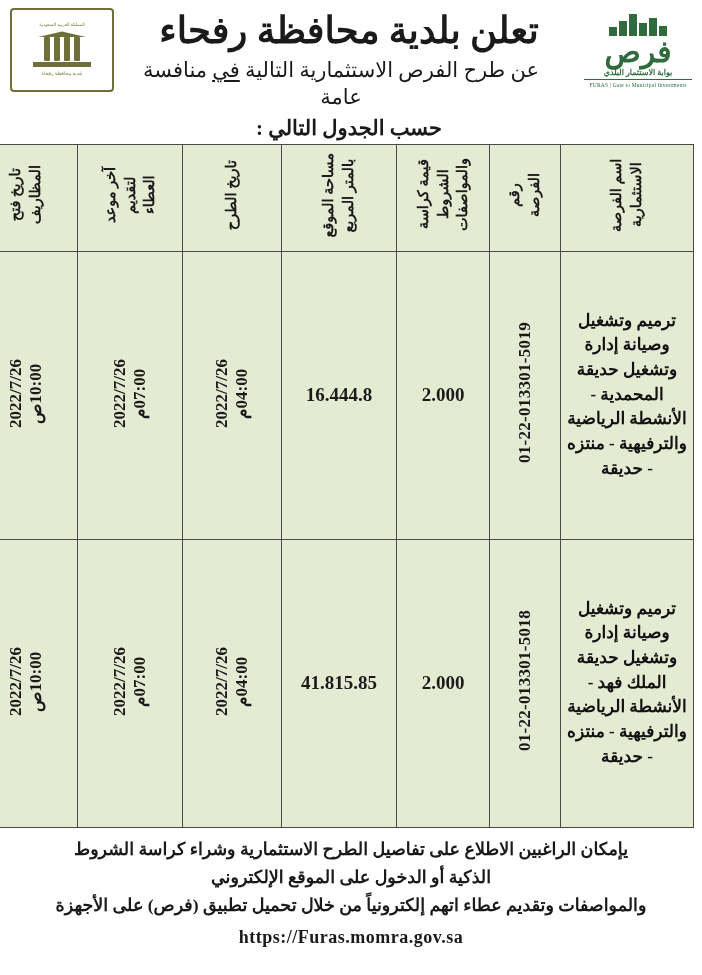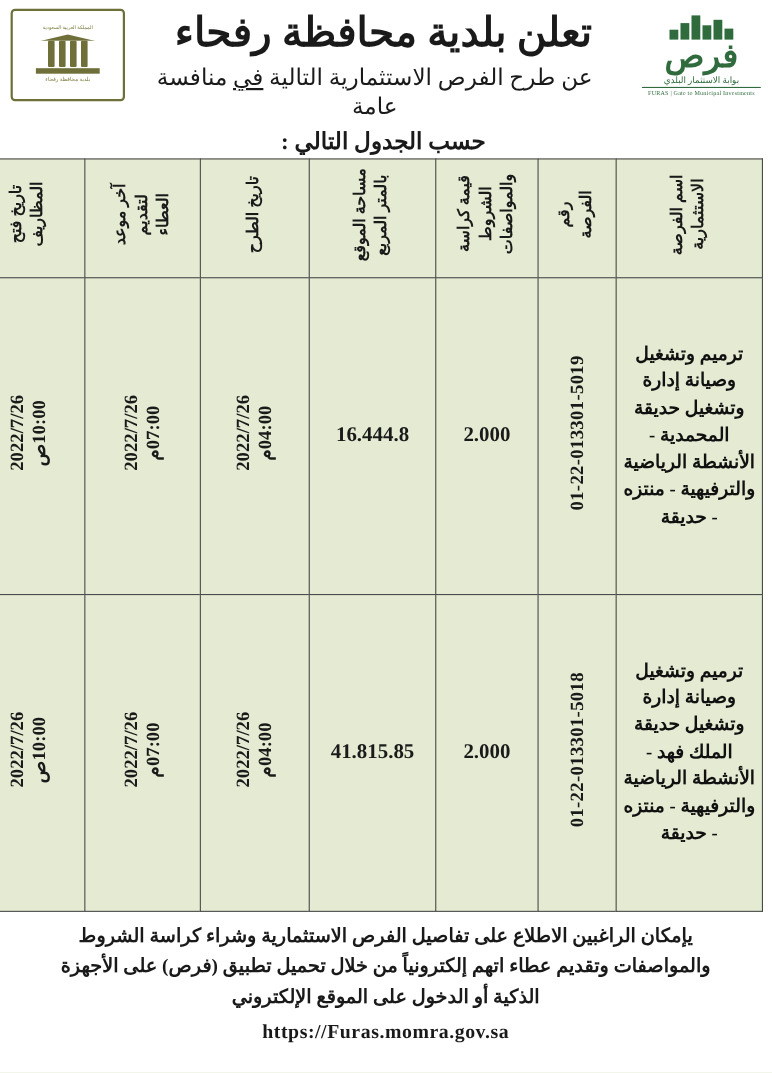--- a/index.html
+++ b/index.html
@@ -169,20 +169,21 @@
     font-weight: bold;
     line-height: 1;
     margin-top: 1px;
     color: #2f6b3c;
   }
   .furas-ar {
     font-size: 8px;
     color: #2f6b3c;
     letter-spacing: 1px;
     margin-top: 1px;
+    font-weight: bold;
   }
   .furas-en {
     font-size: 5.5px;
     color: #2f6b3c;
     letter-spacing: .2px;
     margin-top: 2px;
     border-top: 1px solid #2f6b3c;
     padding-top: 2px;
   }
 
@@ -385,19 +386,19 @@
         </td>
         <td class="date-cell">
           <span class="vert">2022/7/26
 10:00ص</span>
         </td>
       </tr>
     </tbody>
   </table>
 
   <div class="footer">
-    <p>يإمكان الراغبين الاطلاع على تفاصيل الفرص الاستثمارية وشراء كراسة الشروط</p>
+    <p>يإمكان الراغبين الاطلاع على تفاصيل الطرح الاستثمارية وشراء كراسة الشروط</p>
+    <p>الذكية أو الدخول على الموقع الإلكتروني</p>
     <p>والمواصفات وتقديم عطاء اتهم إلكترونياً من خلال تحميل تطبيق (فرص) على الأجهزة</p>
-    <p>الذكية أو الدخول على الموقع الإلكتروني</p>
     <p class="url">https://Furas.momra.gov.sa</p>
   </div>
 
 </div>
 
 </body></html>

